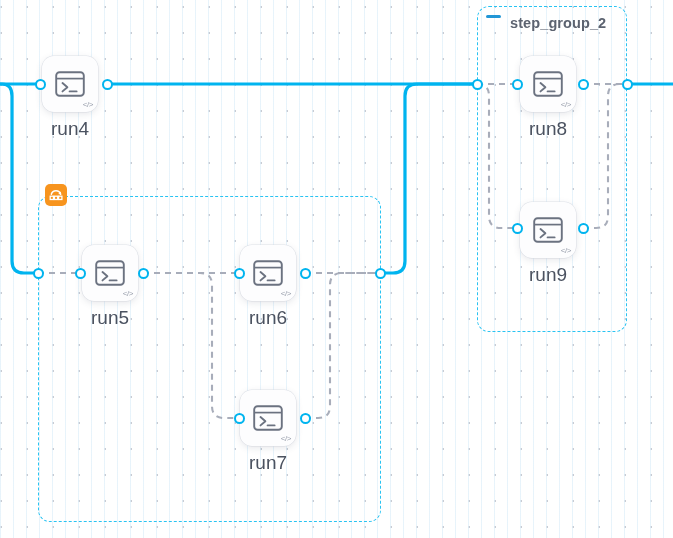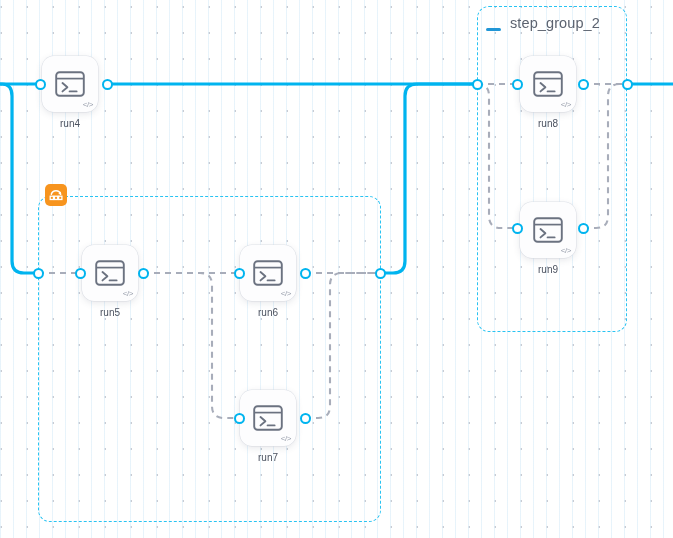--- a/index.html
+++ b/index.html
@@ -27,22 +27,23 @@
   
   .group {
     position: absolute;
     border: 1.6px dashed #29c3f2;
     border-radius: 12px;
     background: transparent;
   }
   .group-header {
     position: absolute;
     display: flex;
-    align-items: flex-end;
+    align-items: flex-start;
     white-space: nowrap;
+    font-weight: bold;
   }
   .collapse-dash {
     width: 15px; height: 3px;
     background: #2196d6;
     border-radius: 2px;
     margin-right: 9px;
     flex: 0 0 auto;
   }
   .group-title {
     font-size: 14.5px;
@@ -75,21 +76,21 @@
     right: 5px; bottom: 3px;
     font-size: 8px;
     color: #9aa0ad;
     line-height: 1;
     letter-spacing: -0.4px;
   }
   .node-label {
     position: absolute;
     top: 62px; left: 50%;
     transform: translateX(-50%);
-    font-size: 10px;
+    font-size: 19px;
     color: #4b5260;
     white-space: nowrap;
   }
   
   .port {
     position: absolute;
     width: 11px; height: 11px;
     margin-left: -5.5px; margin-top: -5.5px;
     border-radius: 50%;
     background: #ffffff;

